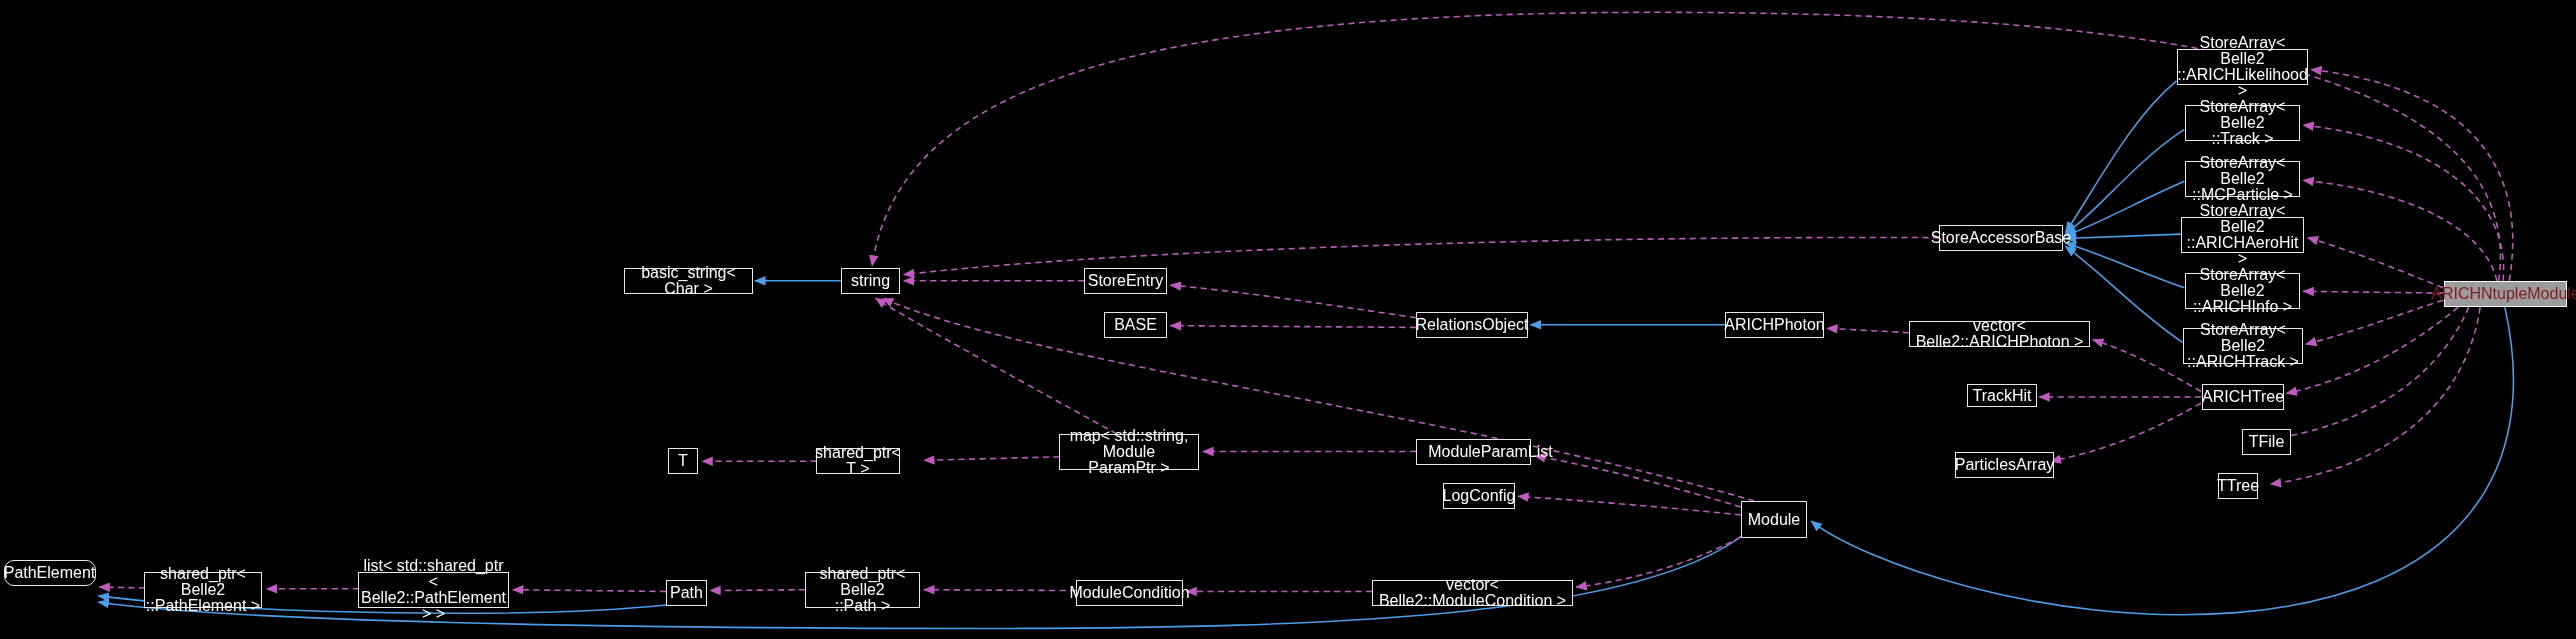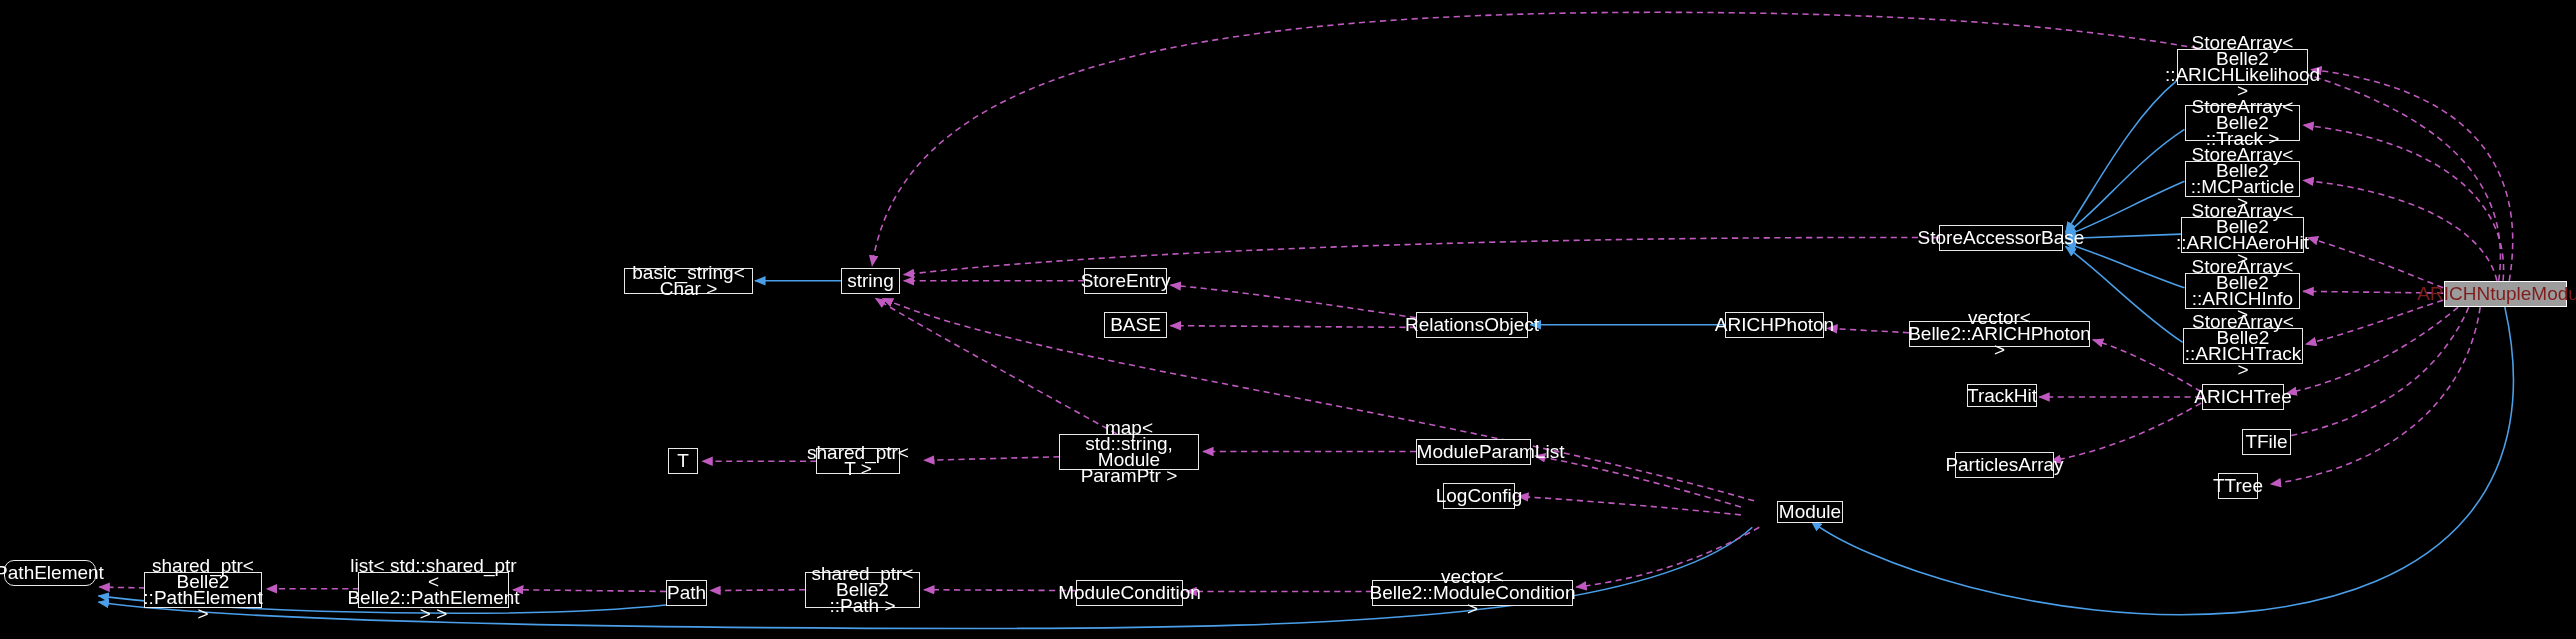--- a/index.html
+++ b/index.html
@@ -3,21 +3,21 @@
 <meta charset="utf-8">
 <style>
   html,body{margin:0;padding:0;background:#000;}
   .canvas{position:relative;width:2576px;height:639px;background:#000;overflow:hidden;
           font-family:"Liberation Sans",sans-serif;}
   svg.edges{position:absolute;left:0;top:0;}
   .e-inh{stroke:#4a9fe8;fill:none;stroke-width:1.8;}
   .e-use{stroke:#c05ac0;fill:none;stroke-width:1.8;stroke-dasharray:7 5;}
   .node{position:absolute;display:flex;align-items:center;justify-content:center;
         text-align:center;background:#000;border:0.9px solid #e8e8e8;color:#fff;
-        font-size:19px;line-height:16px;white-space:pre-line;box-sizing:border-box;
+        font-size:16px;line-height:16px;white-space:pre-line;box-sizing:border-box;
         cursor:pointer;z-index:2;}
   .node.current{background:#9c9c9c;color:#7f1d1d;border-color:#fff;cursor:default;}
 </style>
 </head>
 <body>
 
 <div class="canvas">
 
   <svg class="edges" width="2576" height="639" viewBox="0 0 2925 726">
     <defs>
@@ -100,21 +100,21 @@
   <div class="node" style="left:1949px;top:452px;width:99px;height:26.4px;margin-left:6px;"><span>ParticlesArray</span></div>
   <div class="node" style="left:2218px;top:429px;width:49px;height:26.4px;margin-left:24px;"><span>TFile</span></div>
   <div class="node" style="left:2218px;top:473px;width:40px;height:26.4px;"><span>TTree</span></div>
   <div class="node current" style="left:2444px;top:281px;width:123px;height:26.4px;"><span>ARICHNtupleModule</span></div>
   <div class="node" style="left:1059px;top:434px;width:140px;height:36px;"><span>map&lt; std::string, Module
 ParamPtr &gt;</span></div>
   <div class="node" style="left:816px;top:448px;width:84px;height:26.4px;"><span>shared_ptr&lt; T &gt;</span></div>
   <div class="node" style="left:668px;top:448px;width:30px;height:26.4px;"><span>T</span></div>
   <div class="node" style="left:1416px;top:439px;width:115px;height:26.4px;padding-left:34px;"><span>ModuleParamList</span></div>
   <div class="node" style="left:1443px;top:483px;width:72px;height:26.4px;"><span>LogConfig</span></div>
-  <div class="node" style="left:1741px;top:501px;width:66px;height:22px;margin-left:36px;"><span>Module</span></div>
+  <div class="node" style="left:1741px;top:501px;width:66px;height:37px;"><span>Module</span></div>
   <div class="node" style="left:3.5px;top:560px;width:92px;height:26.4px;border-radius:10px;"><span>PathElement</span></div>
   <div class="node" style="left:144px;top:572px;width:118px;height:36px;"><span>shared_ptr&lt; Belle2
 ::PathElement &gt;</span></div>
   <div class="node" style="left:358px;top:572px;width:151px;height:36px;"><span>list&lt; std::shared_ptr
 &lt; Belle2::PathElement &gt; &gt;</span></div>
   <div class="node" style="left:666px;top:580px;width:41px;height:26.4px;"><span>Path</span></div>
   <div class="node" style="left:805px;top:572px;width:115px;height:36px;"><span>shared_ptr&lt; Belle2
 ::Path &gt;</span></div>
   <div class="node" style="left:1076px;top:580px;width:107px;height:26.4px;"><span>ModuleCondition</span></div>
   <div class="node" style="left:1372px;top:580px;width:201px;height:26.4px;"><span>vector&lt; Belle2::ModuleCondition &gt;</span></div>

